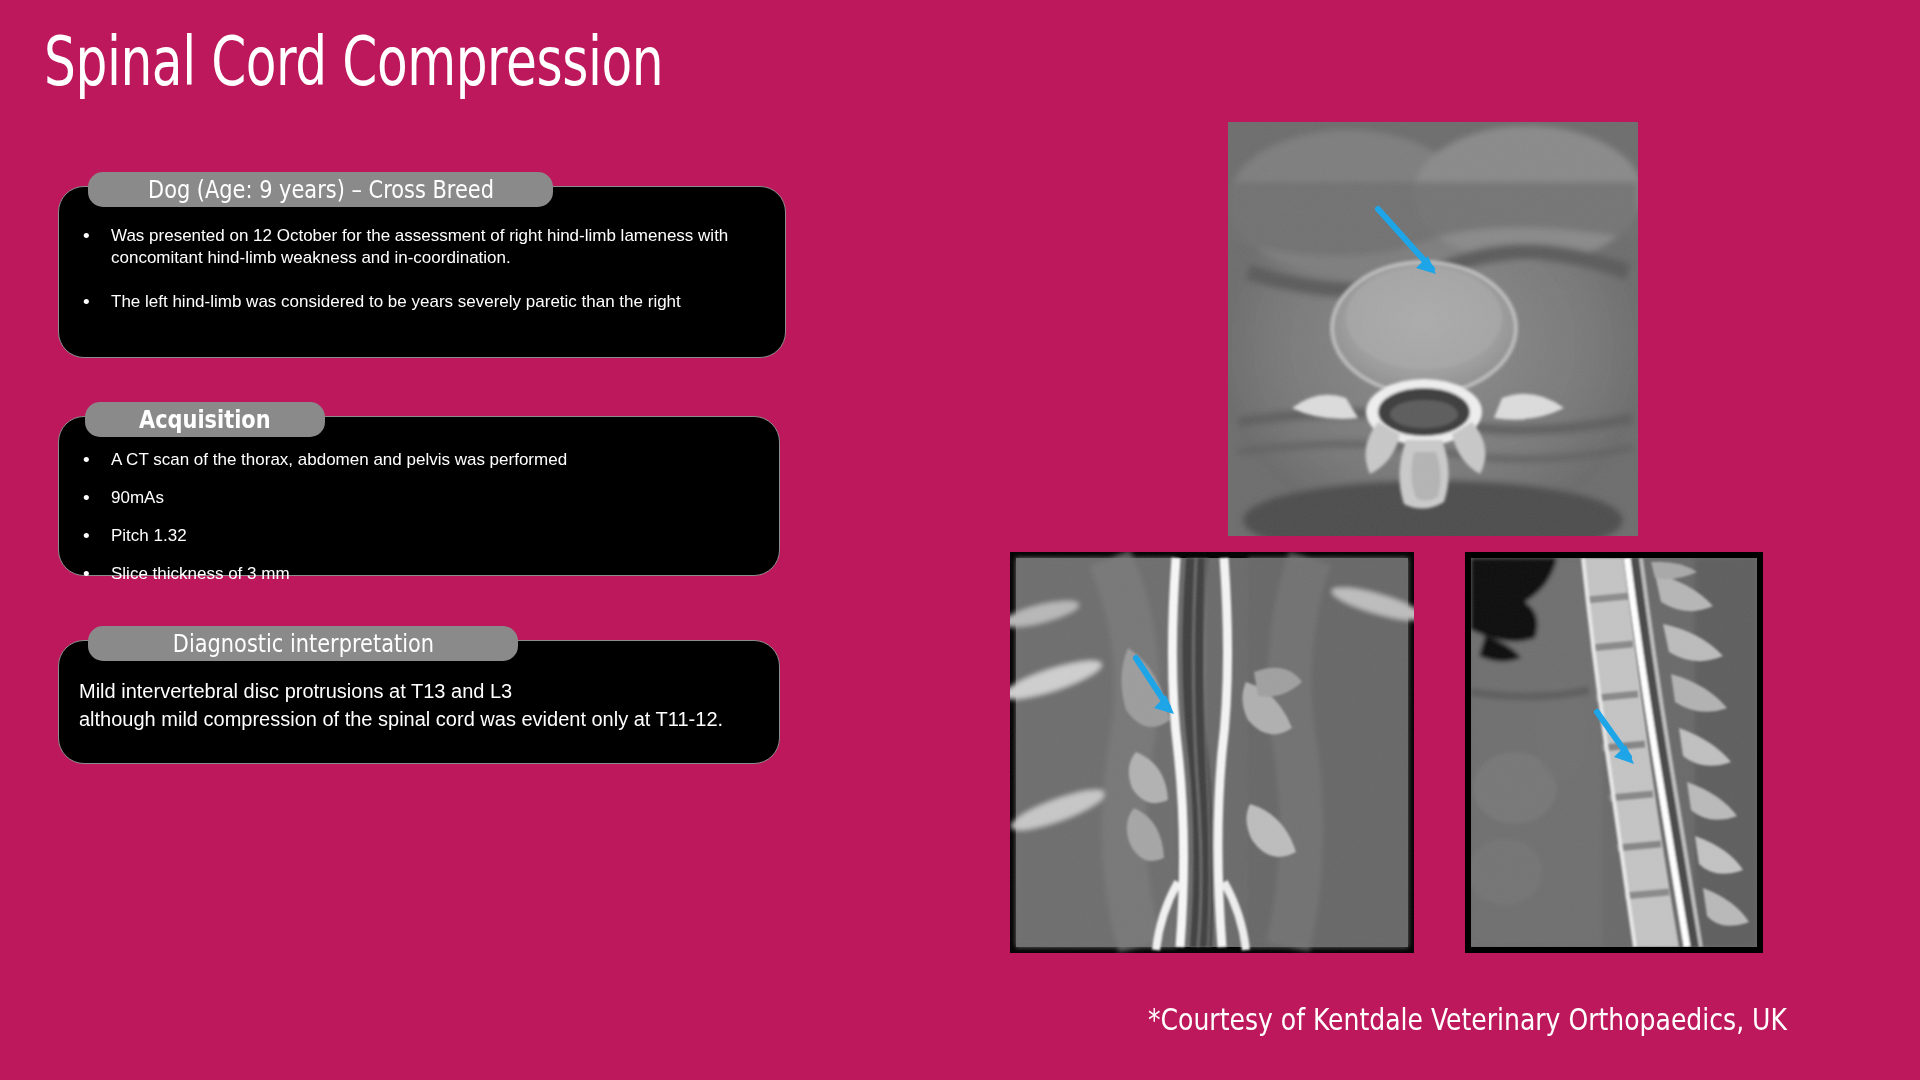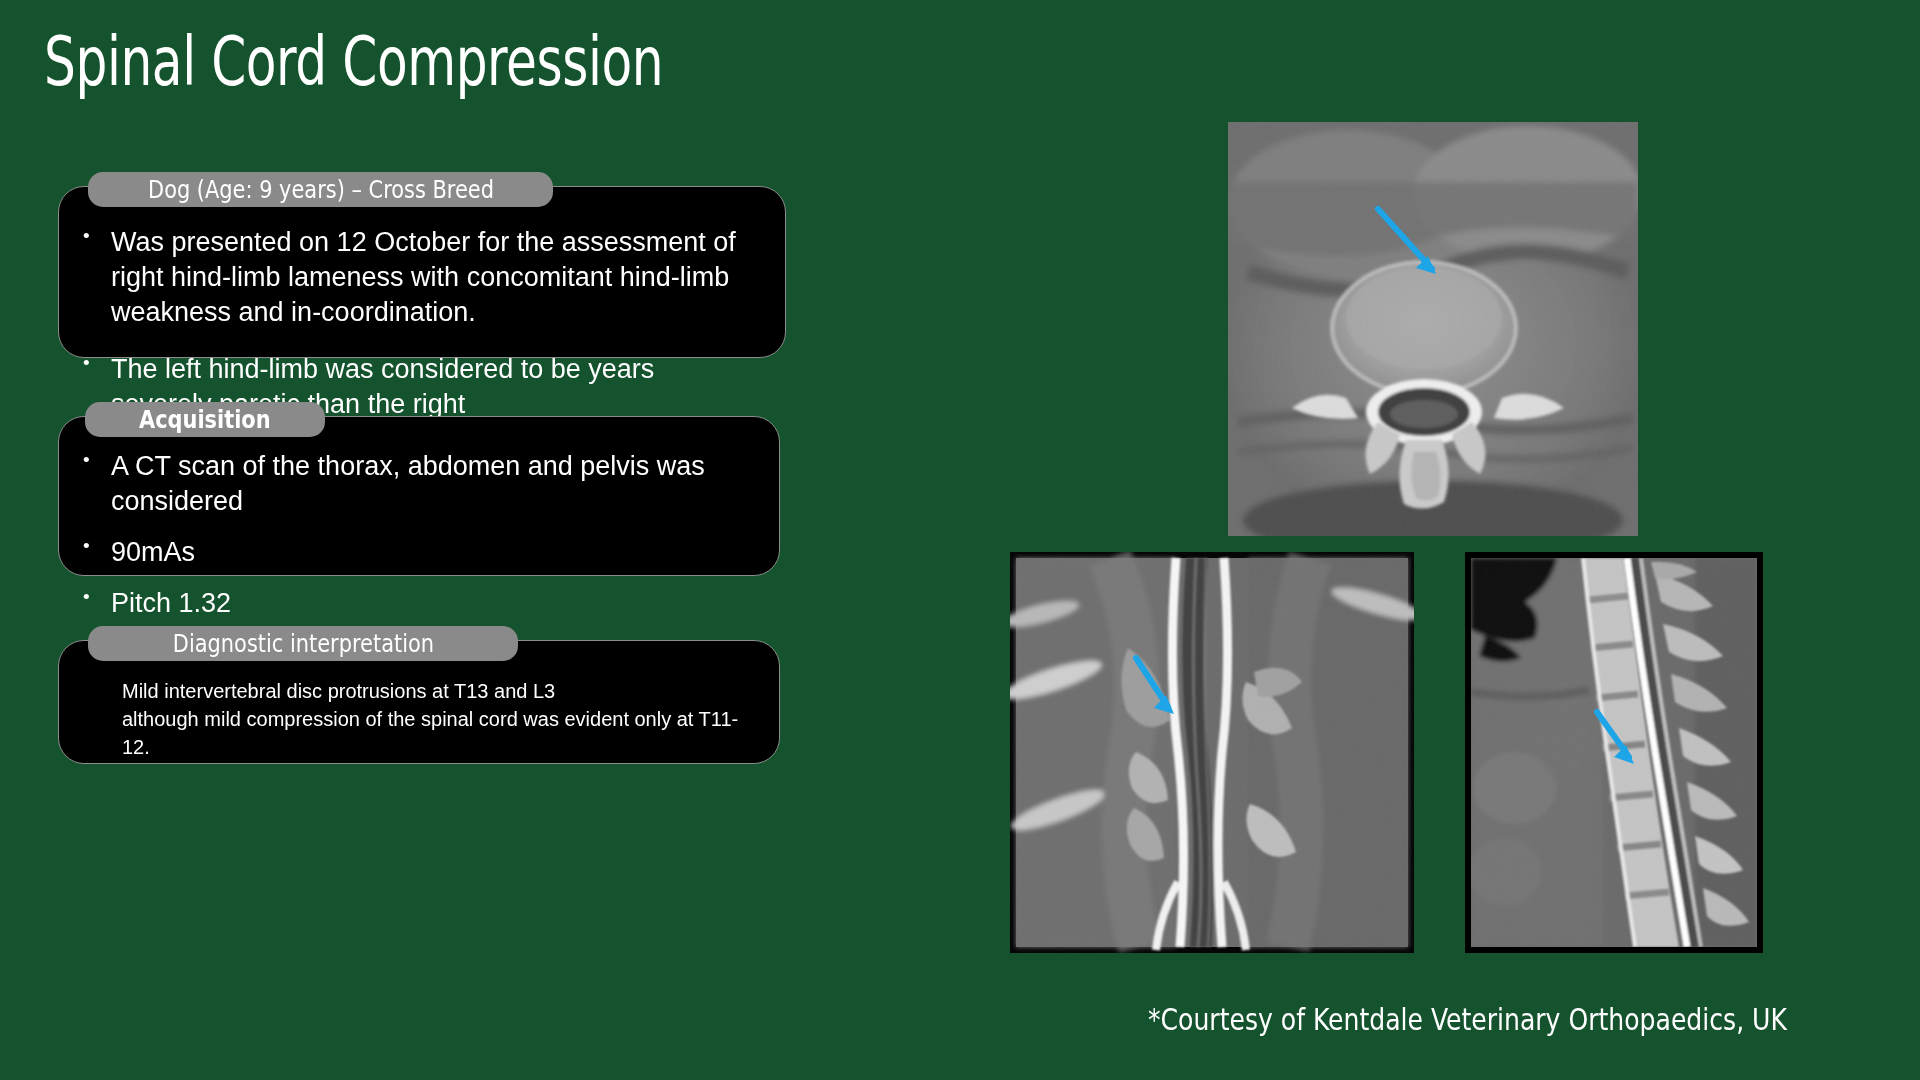--- a/index.html
+++ b/index.html
@@ -1,21 +1,21 @@
 <!DOCTYPE html>
 <html><head>
 <meta charset="utf-8">
 <style>
   * { margin:0; padding:0; box-sizing:border-box; }
   html, body {
     width:1920px; height:1080px;
     background:#000; overflow:hidden;
     font-family:"Liberation Sans", sans-serif;
   }
-  .slide { position:relative; width:1920px; height:1080px; background:#14532d; }
+  .slide { position:relative; width:1920px; height:1080px; background:#be185d; }
 
   
   .title {
     position:absolute; left:44px; top:22px;
     font-family:"DejaVu Sans Condensed","Liberation Sans", sans-serif;
     font-size:68px; font-weight:400; letter-spacing:-0.5px;
     color:#ffffff; white-space:nowrap;
     transform:scaleX(0.82); transform-origin:left top;
   }
 
@@ -40,21 +40,21 @@
   }
   .pill span { transform:scaleX(0.93); transform-origin:center; display:block; }
 
   .card-body { padding:0; color:#fff; }
 
   ul.bullets { list-style:none; }
   ul.bullets li {
     position:relative;
     padding-left:42px;
     color:#ffffff;
-    font-size:27px;
+    font-size:17px;
     line-height:1.30;
     font-family:"Liberation Sans", sans-serif;
   }
   ul.bullets li::before {
     content:"\2022";
     position:absolute; left:14px; top:-1px;
     font-size:19px; color:#ffffff;
   }
 
   
@@ -68,21 +68,21 @@
   #pill-acq { left:85px; top:402px; width:240px; height:35px;font-weight:bold; }
   #card-acq .card-body { padding:32px 24px 0 10px; }
   #card-acq ul.bullets li { margin-bottom:16px; }
 
   
   #card-diag { left:58px; top:640px; width:722px; height:124px; }
   #pill-diag { left:88px; top:626px; width:430px; height:35px; }
   #card-diag .card-body { padding:36px 24px 0 20px; }
   .diag-text {
     font-size:20px; line-height:1.40; color:#ffffff;
-    font-family:"Liberation Sans", sans-serif; white-space:pre-line;margin-left:43px;
+    font-family:"Liberation Sans", sans-serif; white-space:pre-line;
   }
 
   
   .ct { position:absolute; overflow:hidden; background:#0a0a0a; }
   .ct svg { display:block; width:100%; height:100%; }
 
   #ct-axial    { left:1228px; top:122px;  width:410px; height:414px; }
   #ct-coronal  { left:1010px; top:552px;  width:404px; height:401px; }
   #ct-sagittal { left:1465px; top:552px;  width:298px; height:401px; }
 
@@ -109,21 +109,21 @@
       </ul>
     </div>
   </div>
   <div class="pill" id="pill-case">
     <span>Dog (Age: 9 years) – Cross Breed</span>
   </div>
 
   <div class="card" id="card-acq">
     <div class="card-body">
       <ul class="bullets">
-        <li>A CT scan of the thorax, abdomen and pelvis was considered</li>
+        <li>A CT scan of the thorax, abdomen and pelvis was performed</li>
         <li>90mAs</li>
         <li>Pitch 1.32</li>
         <li>Slice thickness of 3 mm</li>
       </ul>
     </div>
   </div>
   <div class="pill" id="pill-acq">
     <span>Acquisition</span>
   </div>
 

